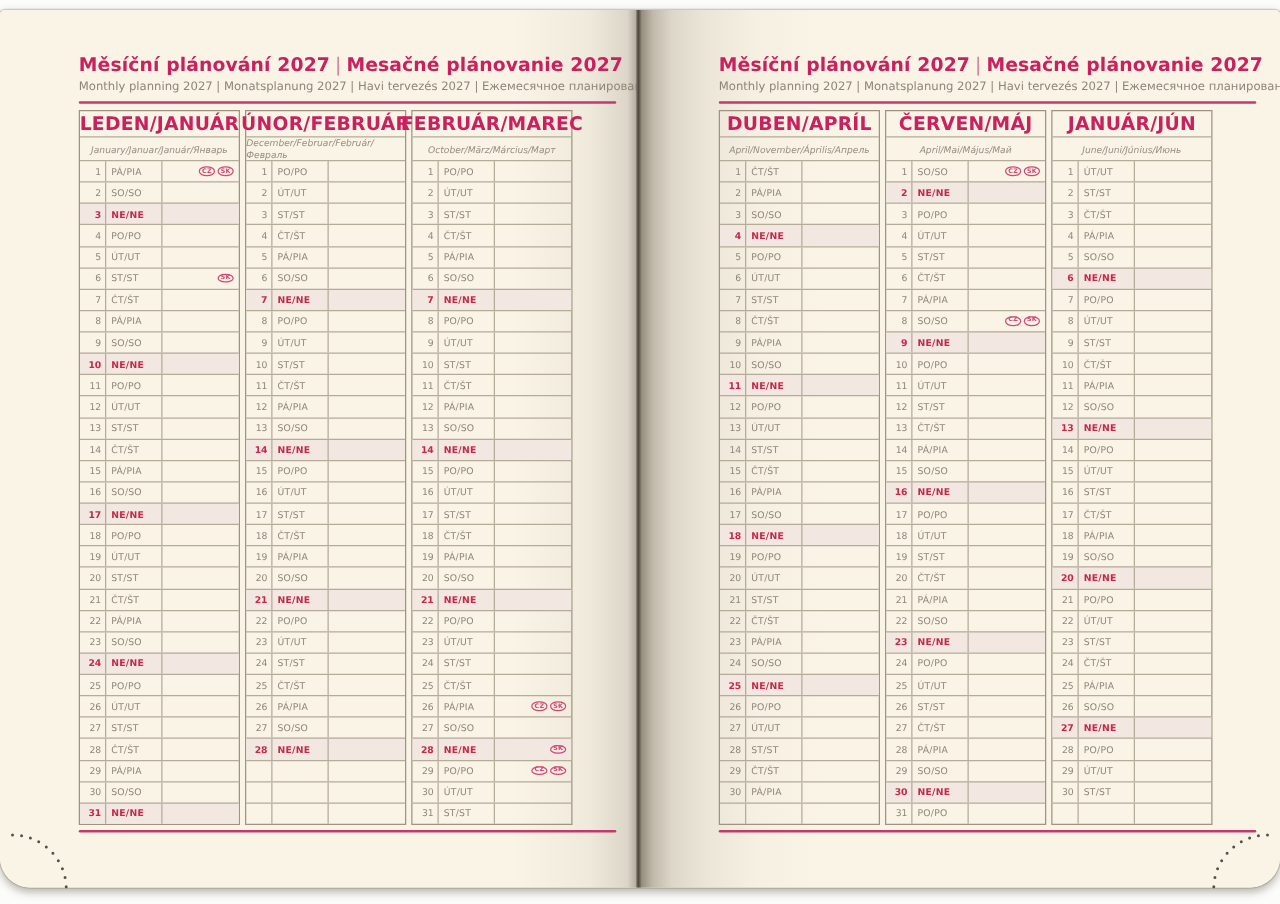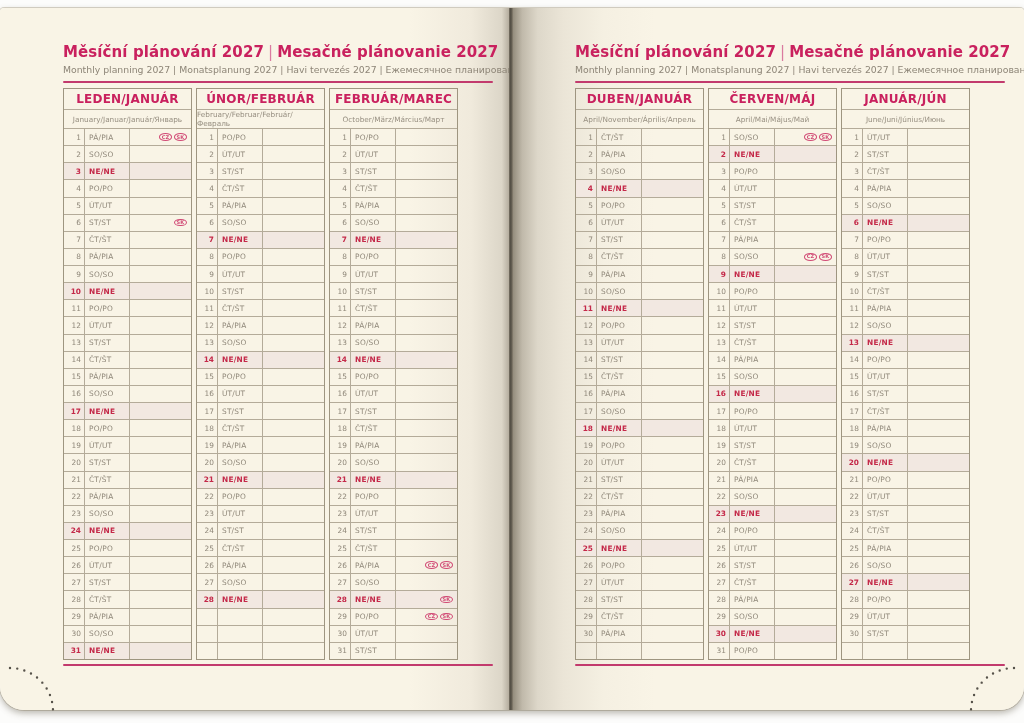--- a/index.html
+++ b/index.html
@@ -35,25 +35,25 @@
     margin-top:3px;text-align:center;font-size:9.3px;line-height:11px;
     color:#8d8577;white-space:nowrap;
   }
   .rule{height:2px;background:#c23a6d;border-radius:1px;}
   .rule-top{margin-top:6px;}
   .rule-bottom{margin-top:4px;}
   .months{display:flex;gap:4px;margin-top:5px;}
   .month{width:129px;box-sizing:border-box;border:1px solid #9e9580;background:transparent;}
   .m-name{
     height:20px;display:flex;align-items:center;justify-content:center;
-    font-size:12px;font-weight:bold;color:#c9215e;letter-spacing:.2px;
+    font-size:15px;font-weight:bold;color:#c9215e;letter-spacing:.2px;
   }
   .m-langs{
     height:18px;display:flex;align-items:center;justify-content:center;
-    font-size:7.3px;color:#978f81;border-top:1px solid #b4ab99;
+    font-size:7.3px;color:#978f81;border-top:1px solid #b4ab99;font-style:italic;
   }
   .mrow{display:flex;height:17.13px;border-top:1px solid #b4ab99;box-sizing:border-box;align-items:stretch;}
   .c-num{
     width:21px;box-sizing:border-box;border-right:1px solid #b4ab99;
     display:flex;align-items:center;justify-content:flex-end;
     padding-right:3px;font-size:7.4px;color:#8f8779;
   }
   .c-day{
     width:45px;box-sizing:border-box;border-right:1px solid #b4ab99;
     display:flex;align-items:center;padding-left:4px;
@@ -244,21 +244,21 @@
               <div class="c-notes"></div>
             </div>
             <div class="mrow sunday">
               <div class="c-num">31</div>
               <div class="c-day">NE/NE</div>
               <div class="c-notes"></div>
             </div>
           </div>
         <div class="month">
             <div class="m-name">ÚNOR/FEBRUÁR</div>
-            <div class="m-langs">February/Februar/Február/Февраль</div>
+            <div class="m-langs">December/Februar/Február/Февраль</div>
             <div class="mrow">
               <div class="c-num">1</div>
               <div class="c-day">PO/PO</div>
               <div class="c-notes"></div>
             </div>
             <div class="mrow">
               <div class="c-num">2</div>
               <div class="c-day">ÚT/UT</div>
               <div class="c-notes"></div>
             </div>
@@ -582,21 +582,21 @@
 
   <div class="page page-right">
     <div class="inner">
       <div class="title">
         <span>Měsíční plánování 2027</span><span class="sep">|</span><span>Mesačné plánovanie 2027</span>
       </div>
       <div class="subtitle">Monthly planning 2027 | Monatsplanung 2027 | Havi tervezés 2027 | Ежемесячное планирование 2027</div>
       <div class="rule rule-top"></div>
       <div class="months">
         <div class="month">
-            <div class="m-name">DUBEN/JANUÁR</div>
+            <div class="m-name">DUBEN/APRÍL</div>
             <div class="m-langs">April/November/Április/Апрель</div>
             <div class="mrow">
               <div class="c-num">1</div>
               <div class="c-day">ČT/ŠT</div>
               <div class="c-notes"></div>
             </div>
             <div class="mrow">
               <div class="c-num">2</div>
               <div class="c-day">PÁ/PIA</div>
               <div class="c-notes"></div>

